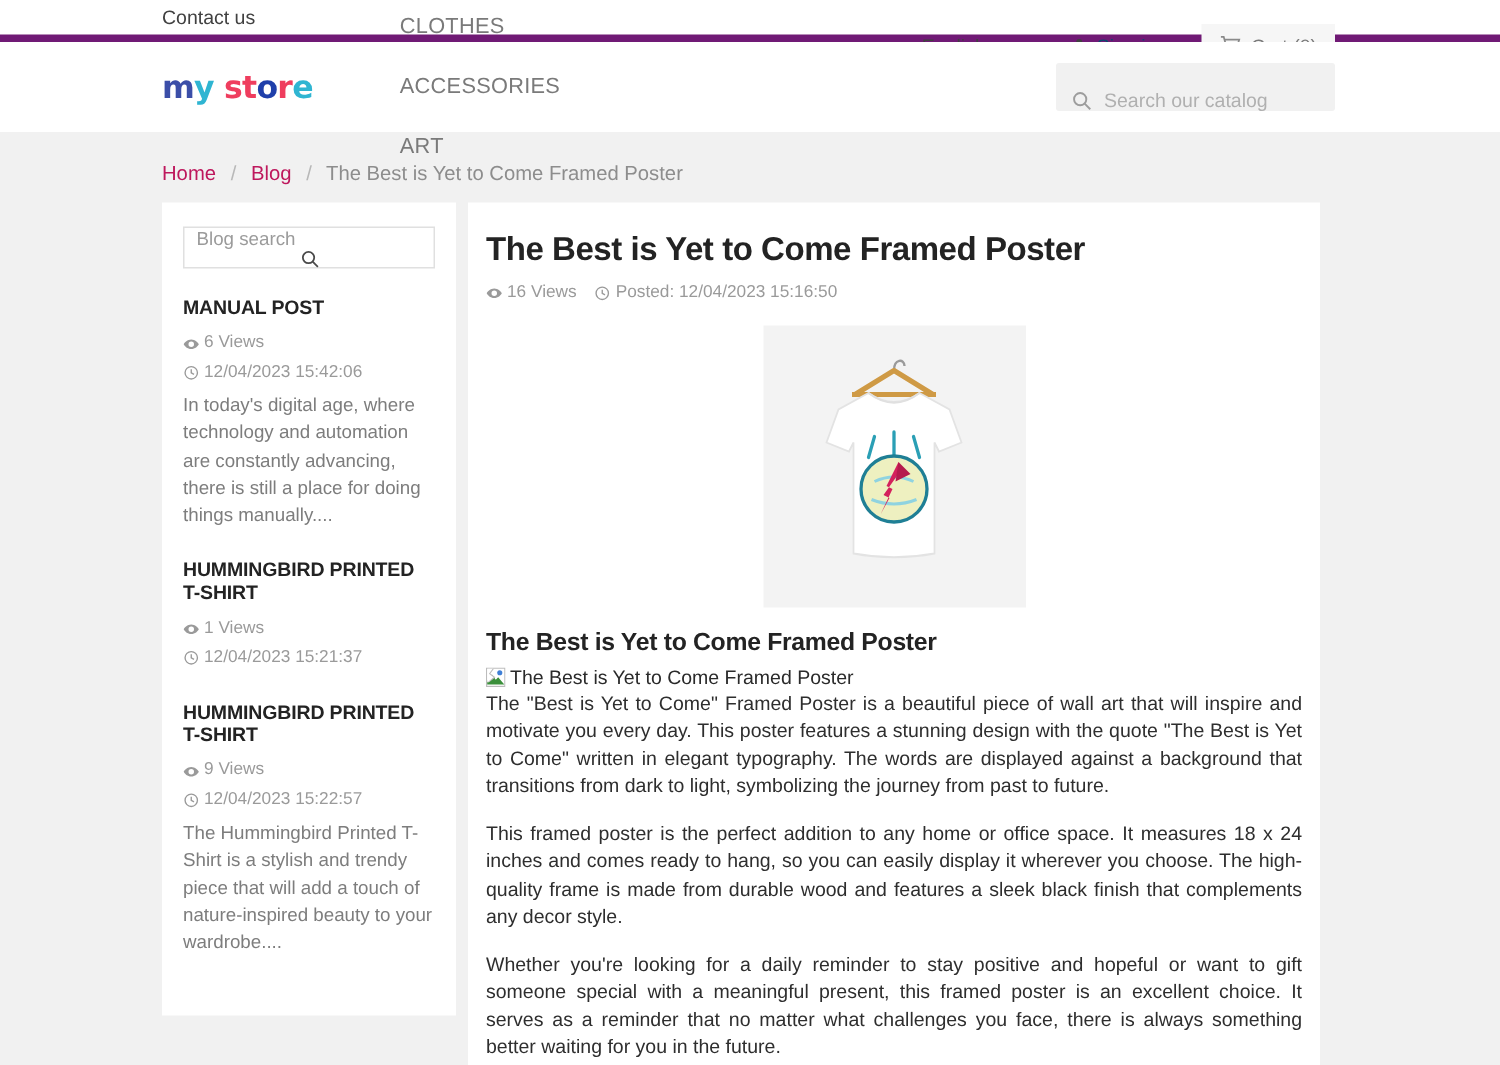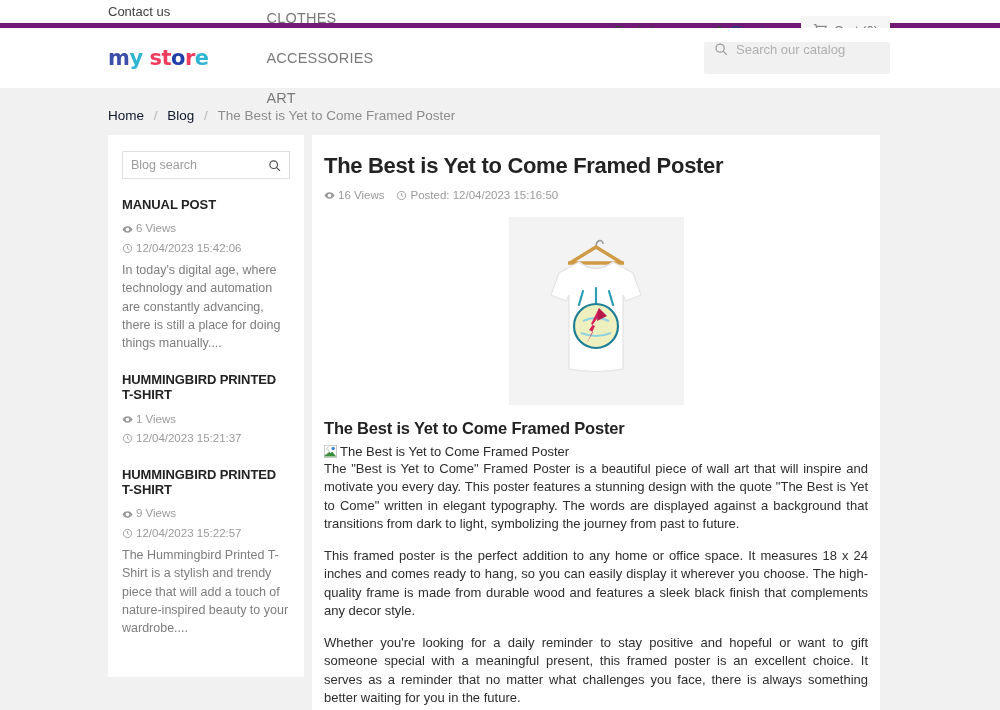--- a/index.html
+++ b/index.html
@@ -71,36 +71,36 @@
   .nav { display: flex; gap: 24px; margin-left: 58px; flex-direction: column; }
   .nav a {
     font-size: 14.5px; color: #7a7a7a; text-decoration: none;
     letter-spacing: 0.2px;
   }
   .searchbox {
     position: absolute; right: 110px; top: 14px;
     width: 186px; height: 32px;
     background: #f1f1f1;
     border-radius: 2px;
-    display: flex; align-items: flex-start;
+    display: flex; align-items: flex-end;
     padding: 0 10px; gap: 8px;
   }
   .searchbox input {
     border: none; outline: none; background: transparent;
     font-size: 13px; color: #9a9a9a; width: 100%;
     font-family: "Liberation Sans", sans-serif;
   }
   .searchbox input::placeholder { color: #b0b0b0; }
 
   
   .breadcrumb {
     padding: 20px 0 12px 108px;
     font-size: 13.5px;
   }
-  .breadcrumb a { color: #0f172a; text-decoration: none; }
+  .breadcrumb a { color: #be185d; text-decoration: none; }
   .breadcrumb .sep { color: #b8b8b8; margin: 0 6px; }
   .breadcrumb .current { color: #8d8d8d; }
 
   
   .page {
     display: flex;
     padding: 0 0 0 108px;
     align-items: flex-start;
   }
 
@@ -110,20 +110,21 @@
     background: #fff;
     padding: 16px 14px 20px 14px;
     min-height: 530px;
   }
   .blog-search {
     border: 1px solid #e0e0e0;
     height: 28px;
     display: flex; align-items: center;
     padding: 0 8px;
     margin-bottom: 18px;
+    flex-direction: column;
   }
   .blog-search input {
     border: none; outline: none; background: transparent;
     font-size: 12.5px; color: #8c8c8c; width: 100%;
     font-family: "Liberation Sans", sans-serif;
   }
   .blog-search input::placeholder { color: #9b9b9b; }
 
   .post-item { margin-bottom: 20px; }
   .post-title {

